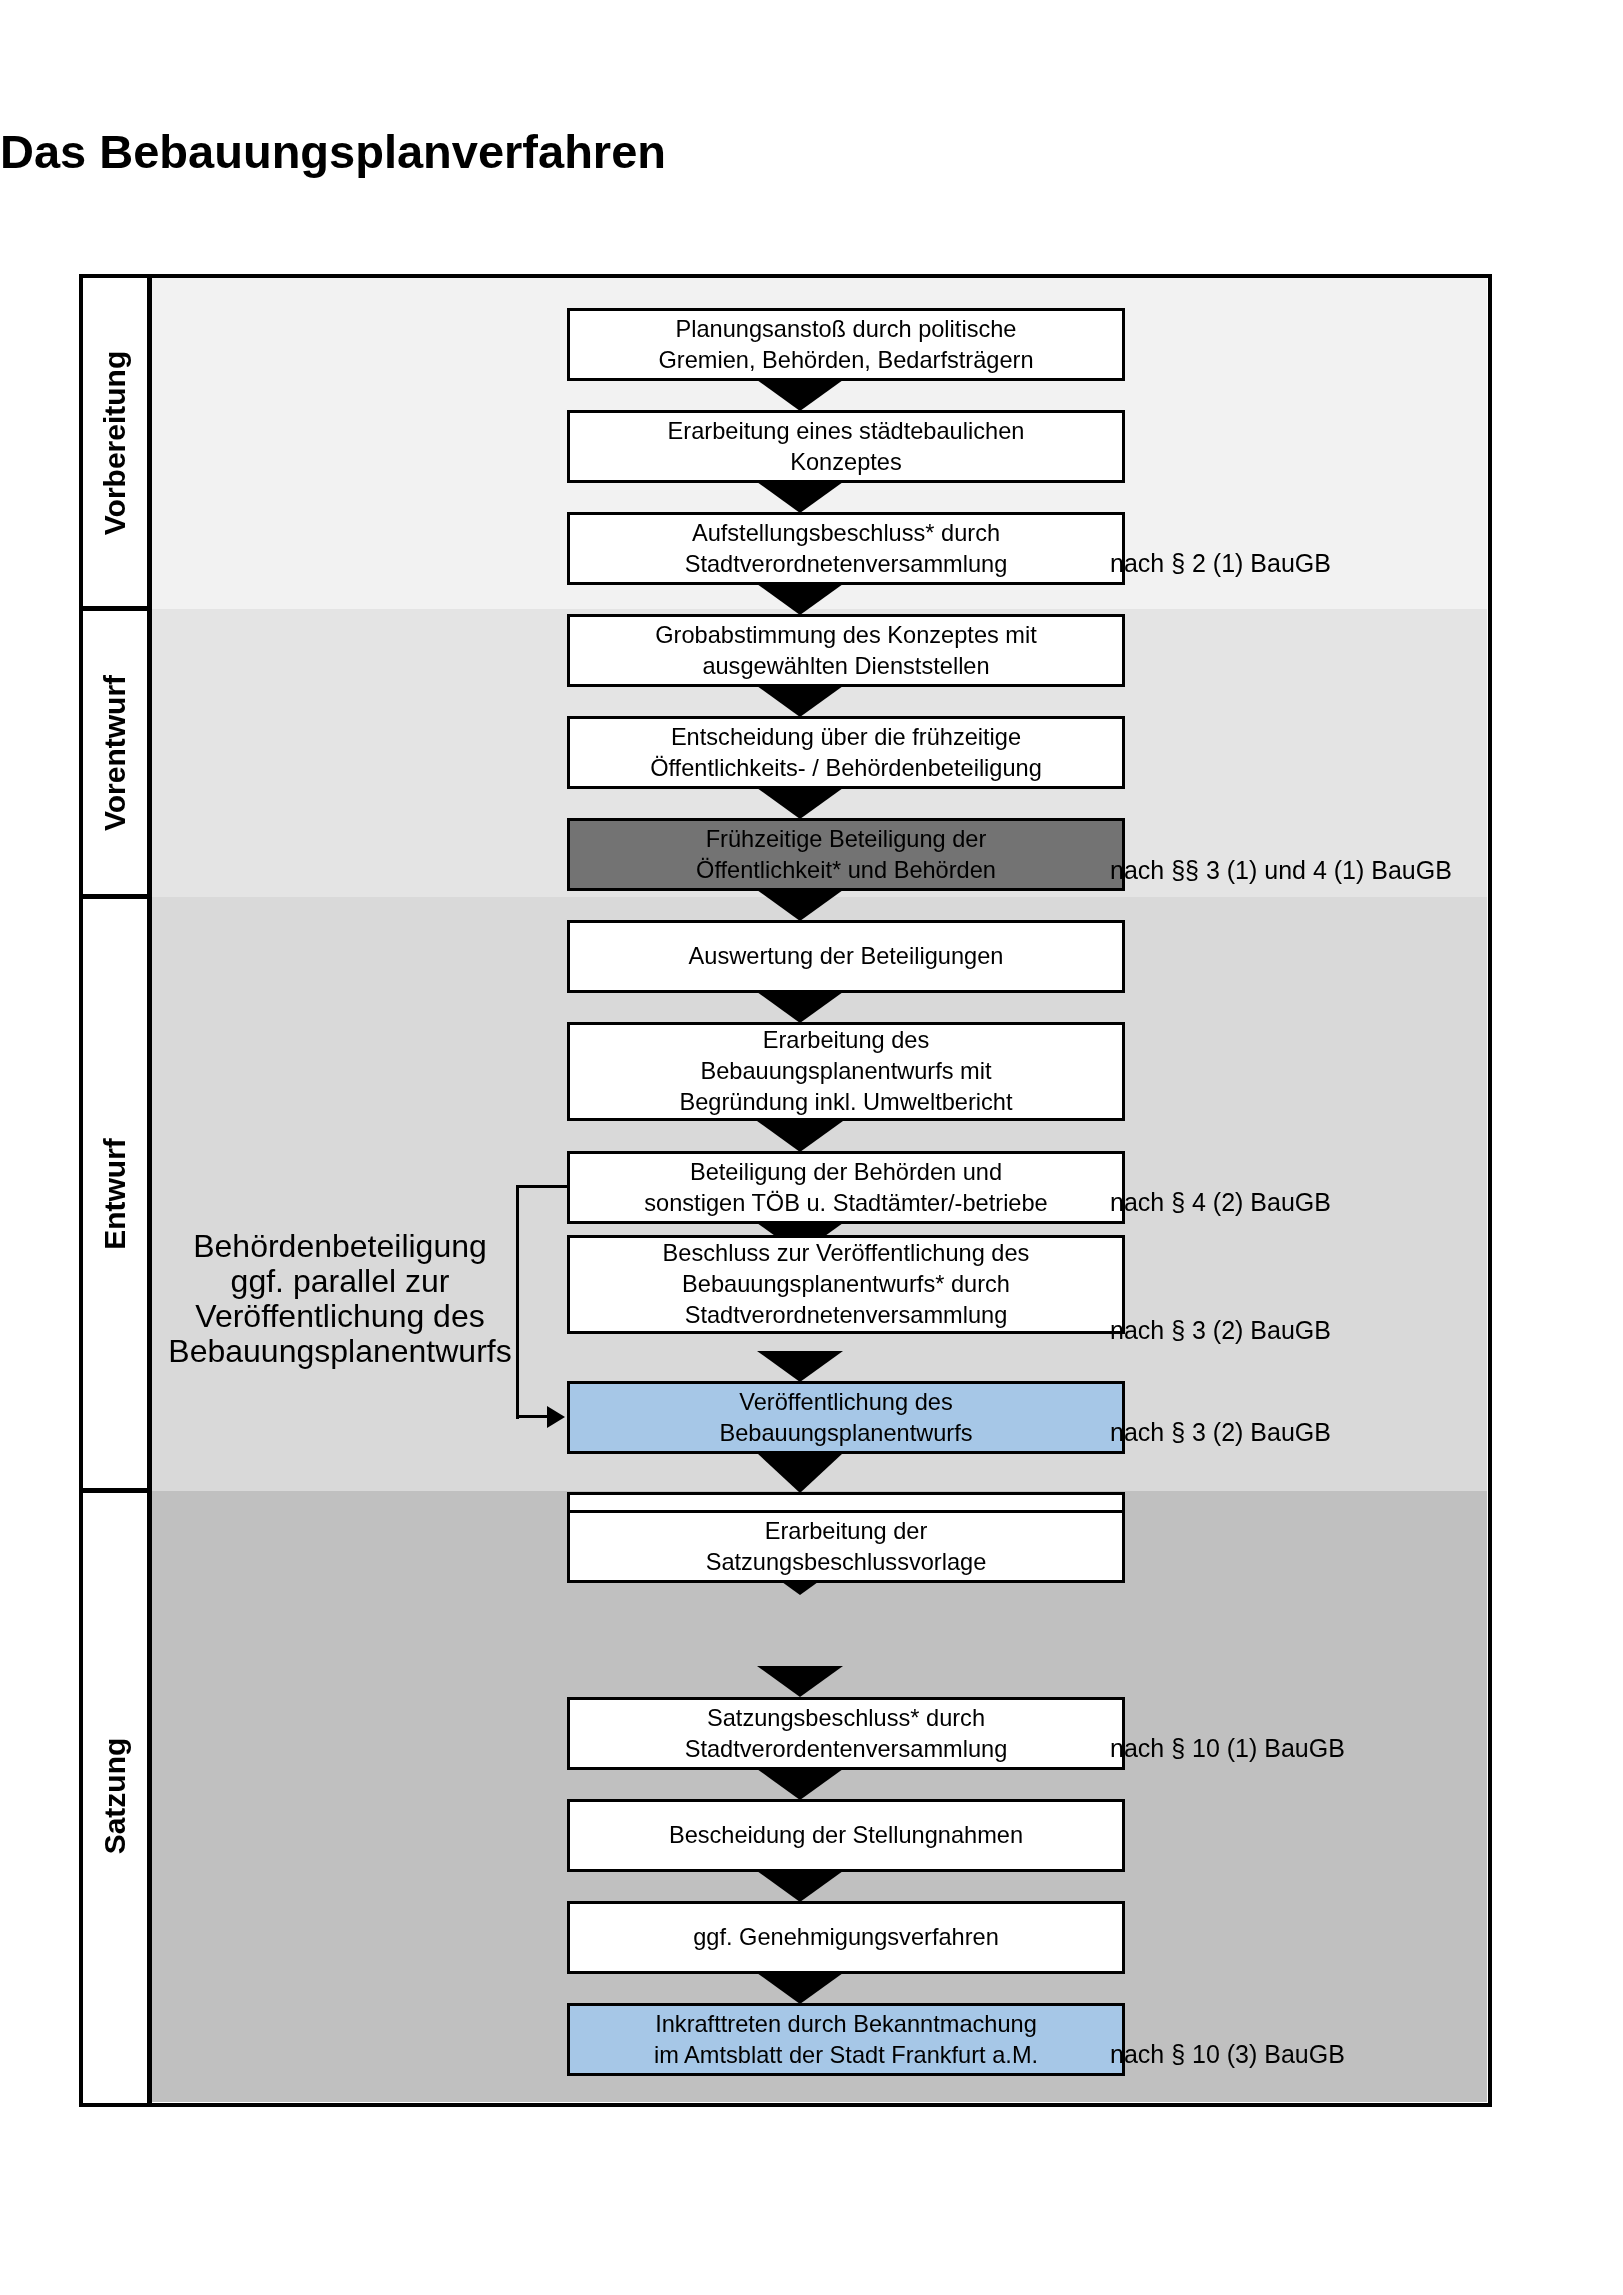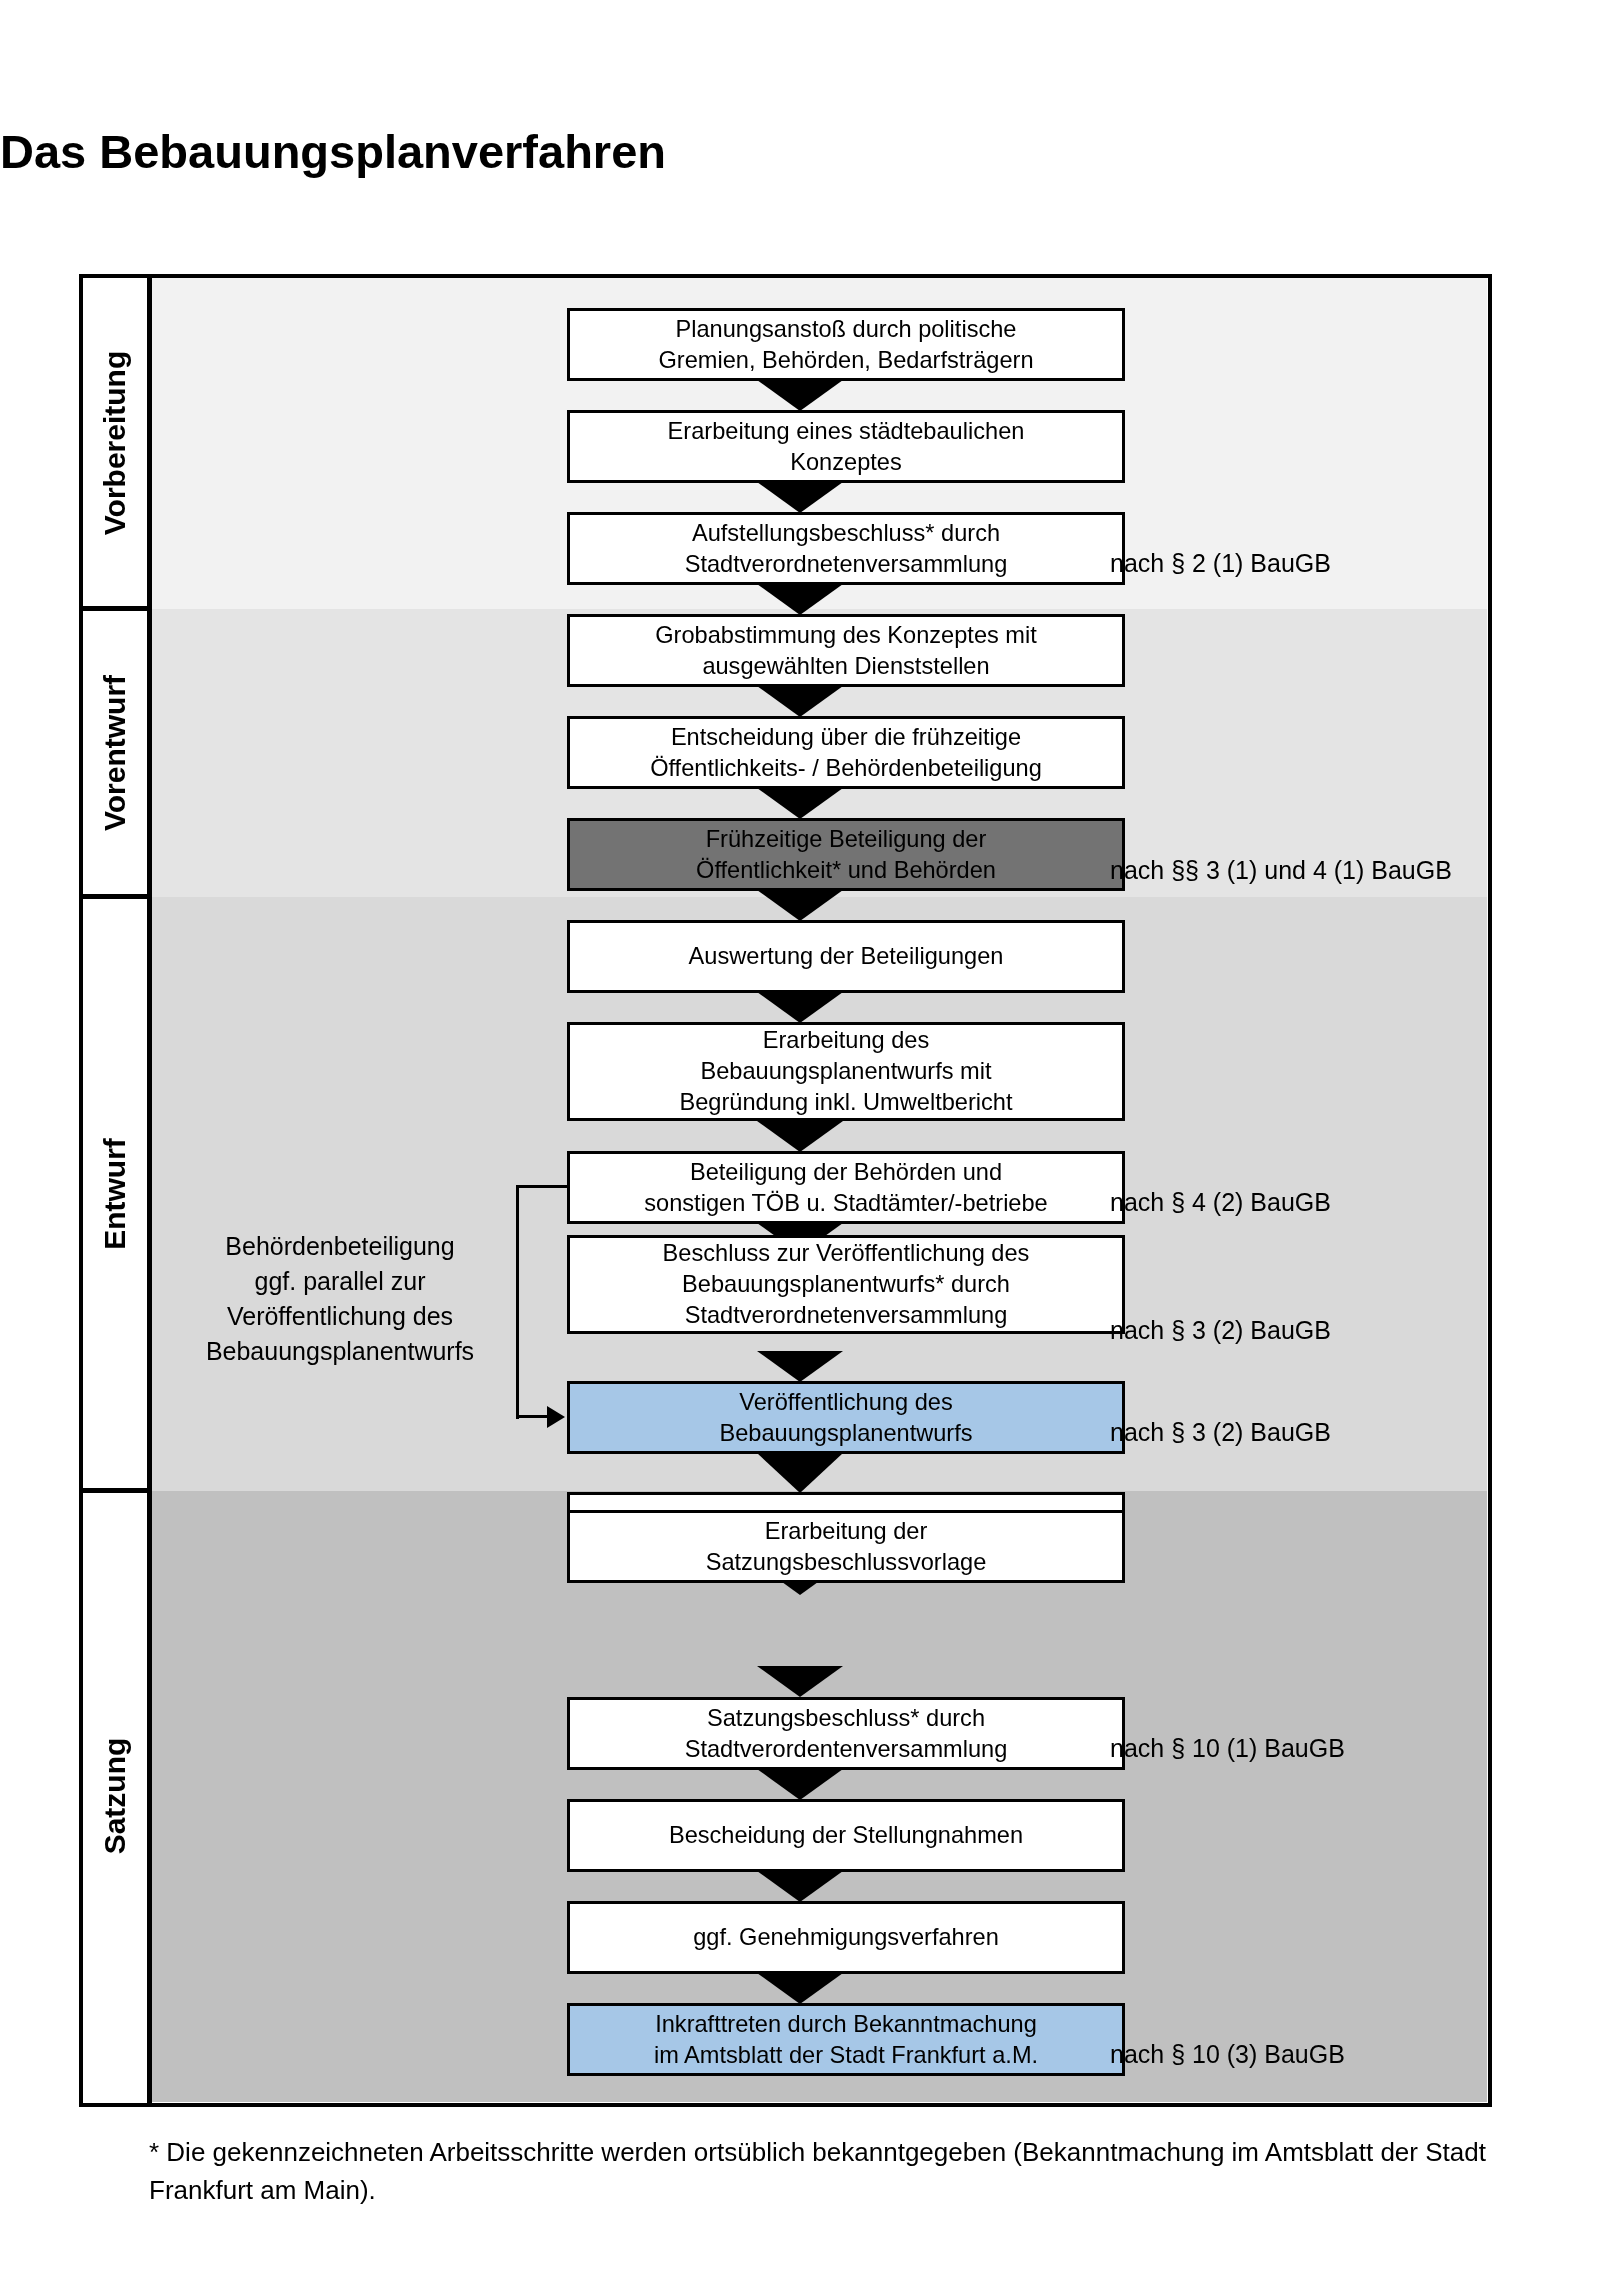--- a/index.html
+++ b/index.html
@@ -75,21 +75,21 @@
     left: 1094px;
     font-size: 25px;
     line-height: 33px;
     white-space: nowrap;
     margin-left: 16px;
   }
   .side-note {
     position: absolute;
     left: 137px; top: 1229px; width: 406px;
     text-align: center;
-    font-size: 25px; line-height: 35px;
+    font-size: 32px; line-height: 35px;
     white-space: pre-line;
   }
   .bracket-line { position: absolute; background: #000; }
   .bracket-arrowhead {
     position: absolute;
     width: 0; height: 0;
     border-top: 11px solid transparent;
     border-bottom: 11px solid transparent;
     border-left: 18.3px solid #000;
   }
@@ -212,16 +212,14 @@
         <div class="box-text"><span class="bold">Inkrafttreten</span><span> durch Bekanntmachung
 im Amtsblatt der Stadt Frankfurt a.M.</span></div>
       </div>
       <div class="law-annotation" style="top: 2038px;">nach § 10 (3) BauGB</div>
     </div>
 
   <div class="side-note">Behördenbeteiligung
 ggf. parallel zur
 Veröffentlichung des
 Bebauungsplanentwurfs</div>
-  <div class="footnote">* Die gekennzeichneten Arbeitsschritte werden ortsüblich bekanntgegeben (Bekanntmachung im Amtsblatt  der Stadt
-Frankfurt am Main).</div>
 </div>
 
 
 </body></html>

